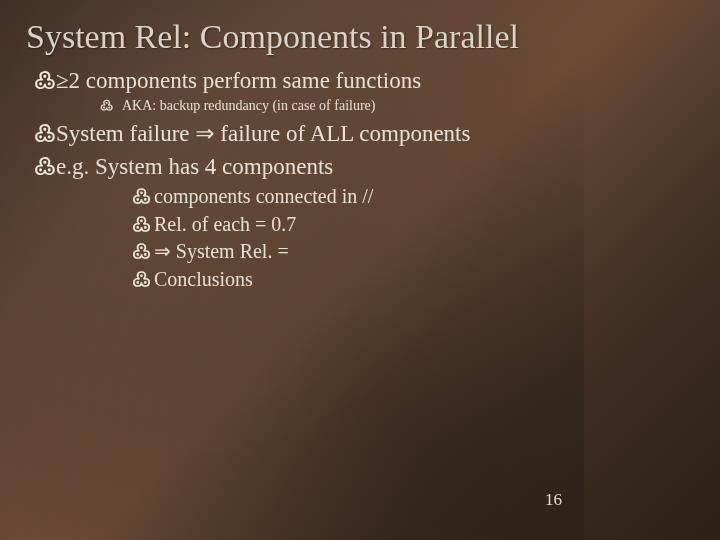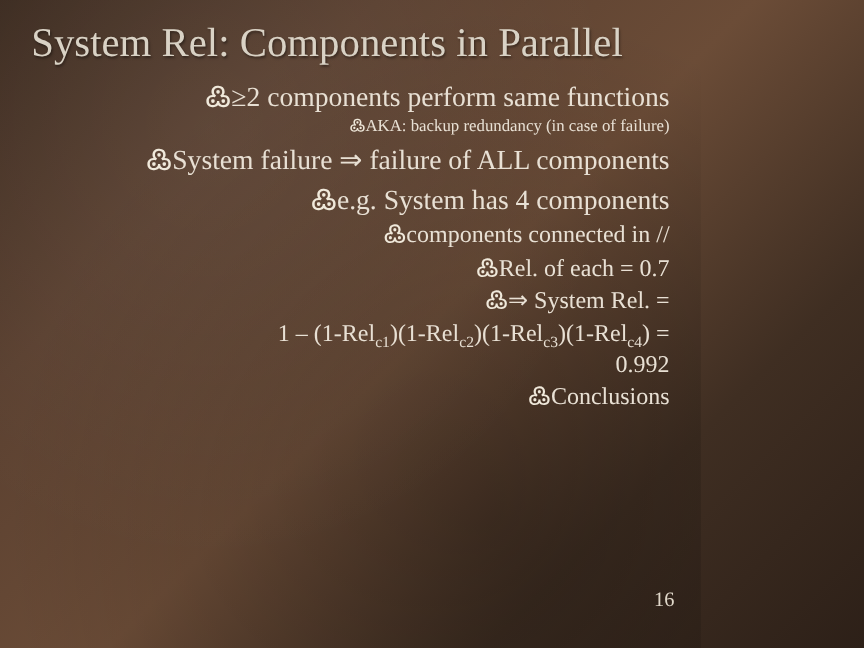--- a/index.html
+++ b/index.html
@@ -45,21 +45,21 @@
   }
   
   .bullet {
     display: inline-block;
     width: 22px;
     margin-left: -26px;
     color: #f0e9db;
     font-family: Georgia, serif;
   }
 
-  .lvl1 > li { font-size: 23px; line-height: 1.35; margin: 2px 0; text-align: right; }
+  .lvl1 > li { font-size: 23px; line-height: 1.35; margin: 2px 0; }
   .lvl2 > li { font-size: 14px; line-height: 1.35; margin: 1px 0; }
   .lvl3 > li { font-size: 20px; line-height: 1.32; margin: 1px 0; }
   .lvl4 > li { font-size: 17px; line-height: 1.45; margin: 6px 0 8px 0; font-weight: bold; }
 
   .cont { padding-left: 26px; display:block; }
 
   .sub { font-size: 0.65em; vertical-align: sub; line-height: 0; }
 
   .pagenum {
     position: absolute;
@@ -92,21 +92,20 @@
       <span class="bullet">߷</span><span>e.g. System has 4 components</span>
       <ul class="lvl3">
         <li class="b">
           <span class="bullet">߷</span><span>components connected in //</span>
         </li>
         <li class="b">
           <span class="bullet">߷</span><span>Rel. of each = 0.7</span>
         </li>
         <li class="b">
           <span class="bullet">߷</span><span>⇒ System Rel. =</span>
-          <span class="cont"><span>1 – (1-Rel</span><span class="sub">c1</span><span>)(1-Rel</span><span class="sub">c2</span><span>)(1-Rel</span><span class="sub">c3</span><span>)(1-Rel</span><span class="sub">c4</span><span>) = 0.992</span></span>
         </li>
         <li class="b">
           <span class="bullet">߷</span><span>Conclusions</span>
         </li>
       </ul>
     </li>
   </ul>
 
   <div class="pagenum">16</div>
 </div>

